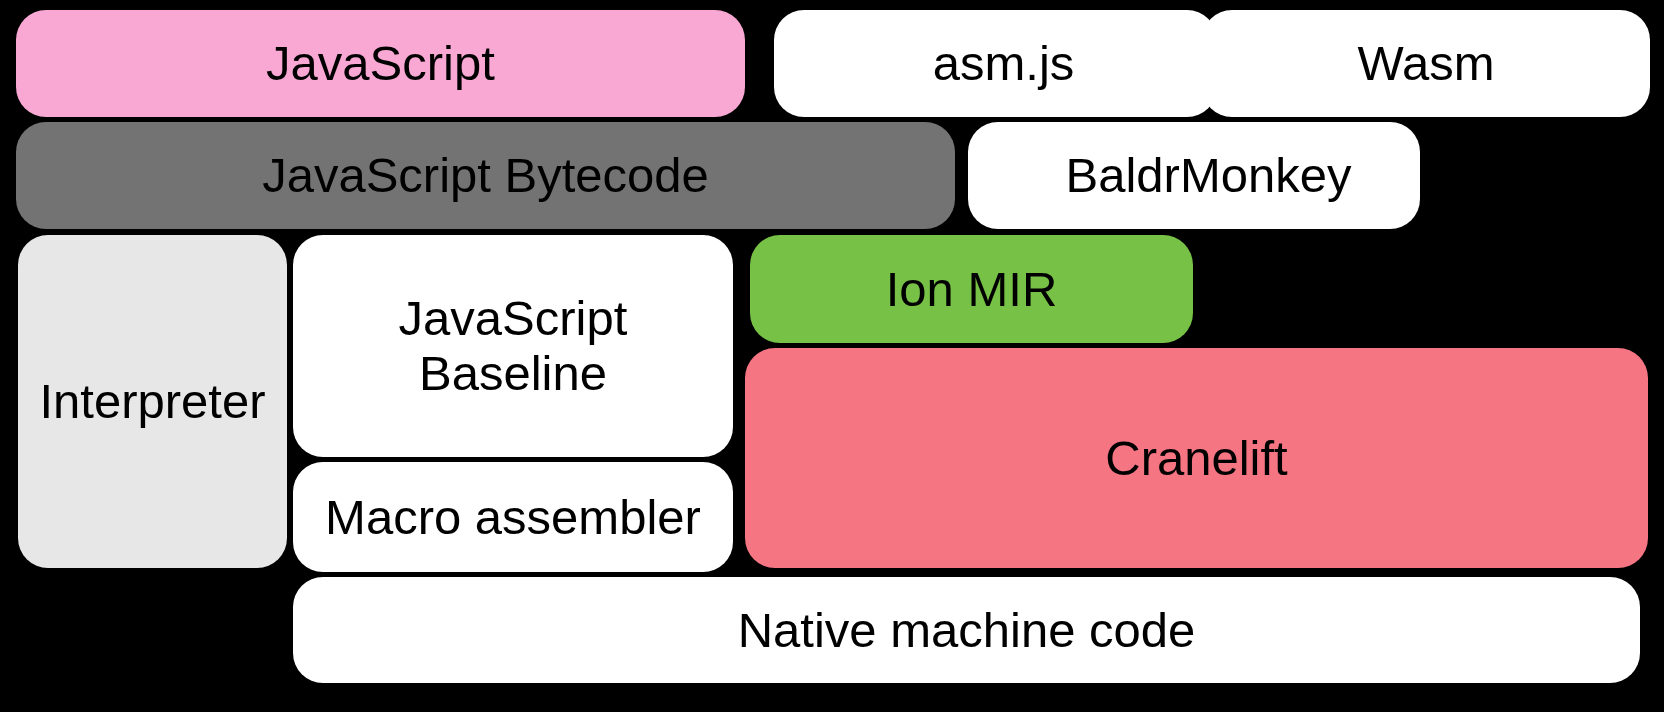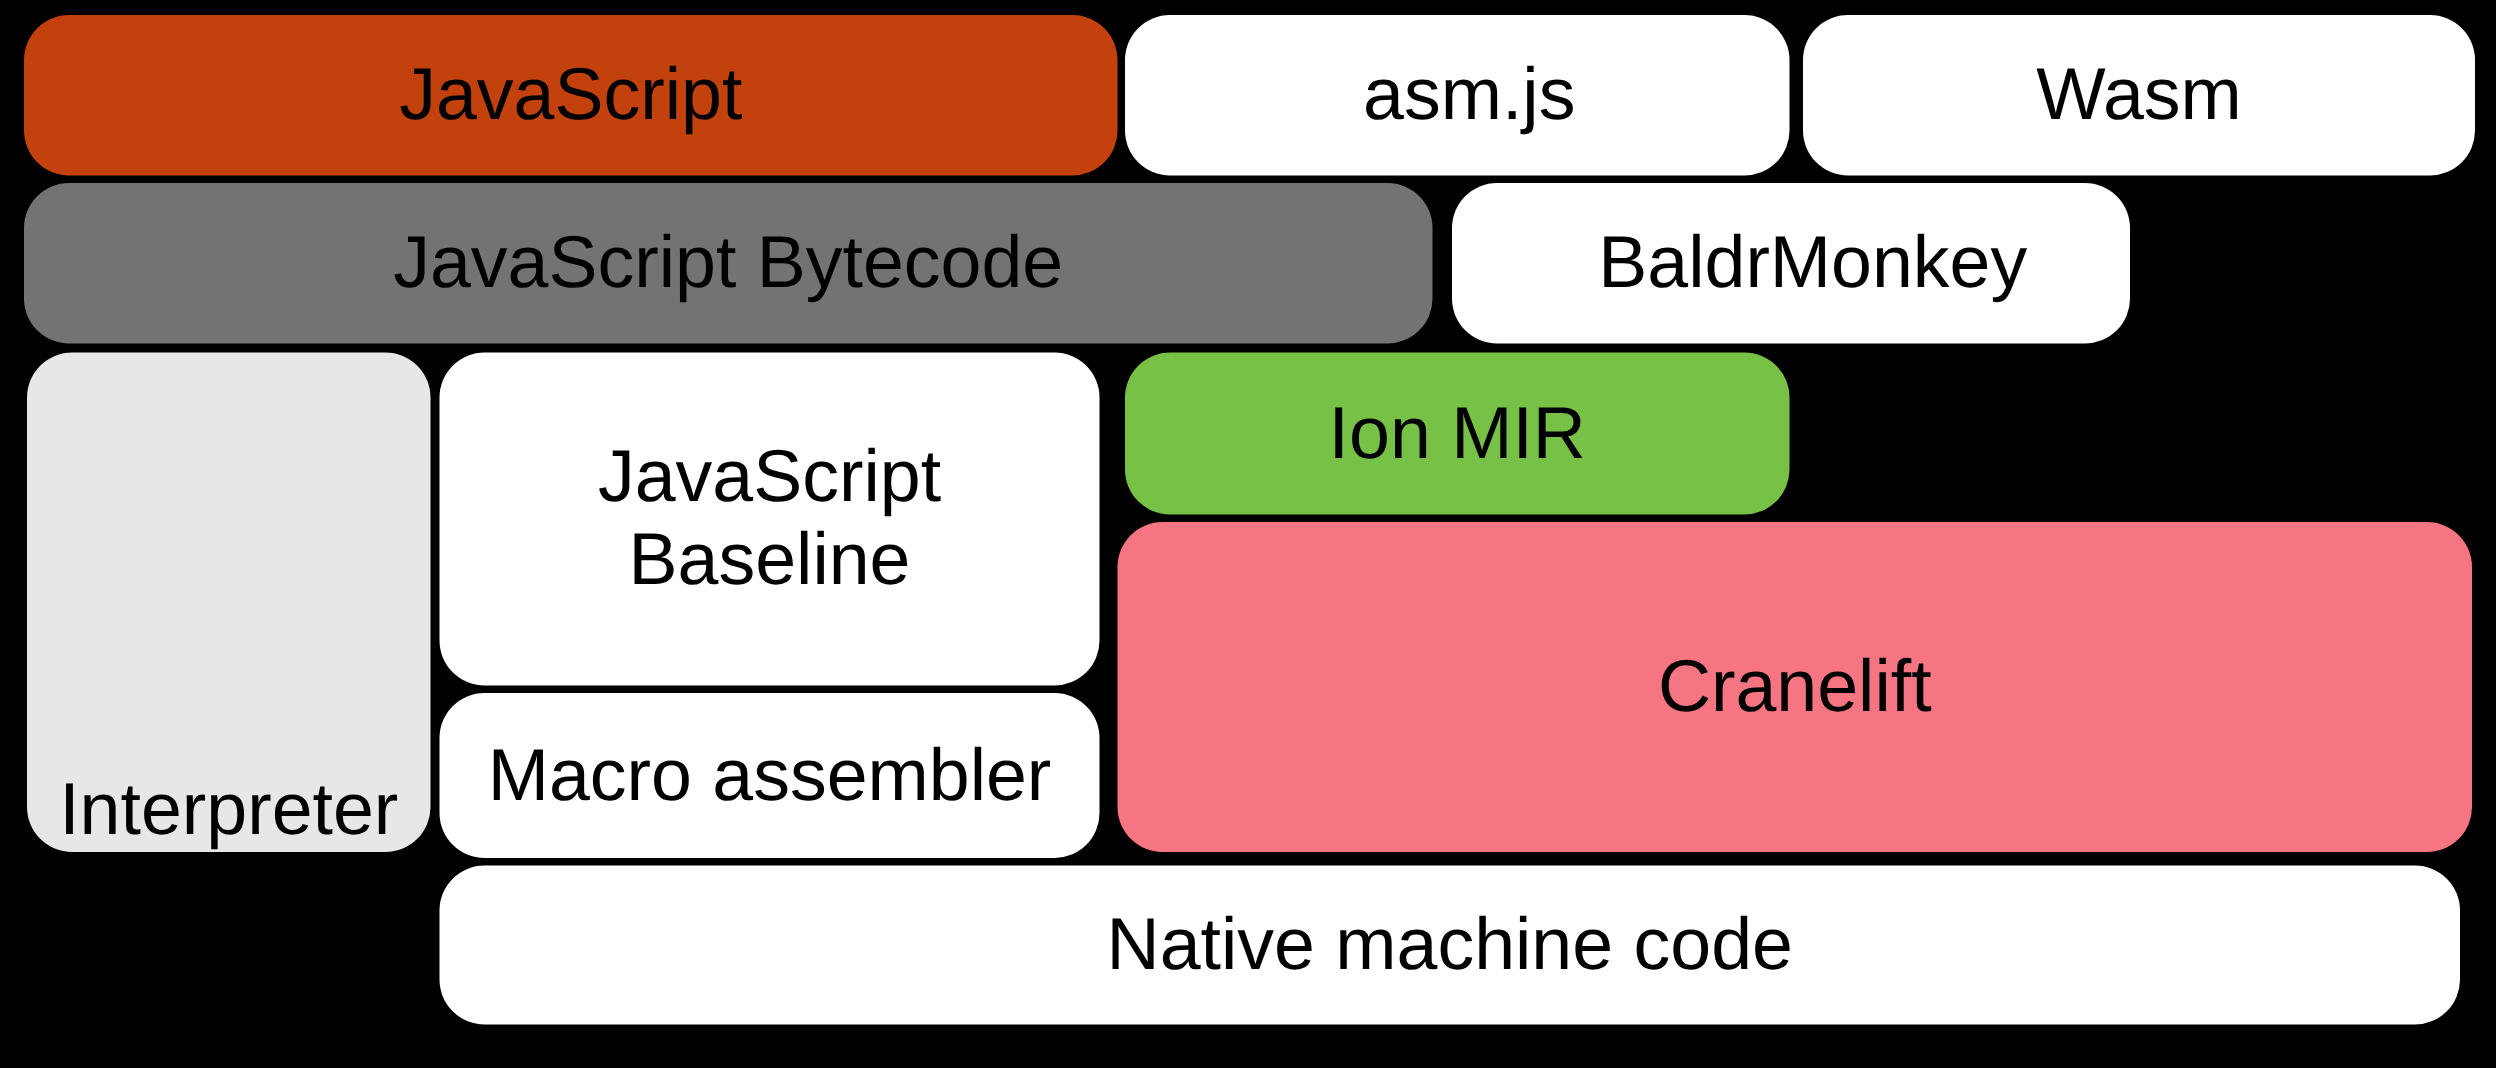--- a/index.html
+++ b/index.html
@@ -23,38 +23,38 @@
     display: flex;
     align-items: center;
     justify-content: center;
     text-align: center;
     font-size: 49px;
     line-height: 1.12;
     box-sizing: border-box;
   }
   
   .pos-javascript          { left: 16px;   top: 10px;  width: 729px;  height: 107px; }
-  .pos-asmjs               { left: 750px;  top: 10px;  width: 443px;  height: 107px; padding-left: 16px; }
+  .pos-asmjs               { left: 774px;  top: 10px;  width: 443px;  height: 107px; padding-left: 16px; }
   .pos-wasm                { left: 1202px; top: 10px;  width: 448px;  height: 107px; }
   .pos-js-bytecode         { left: 16px;   top: 122px; width: 939px;  height: 107px; }
   .pos-baldrmonkey         { left: 968px;  top: 122px; width: 452px;  height: 107px; }
-  .pos-interpreter         { left: 18px;   top: 235px; width: 269px;  height: 333px; align-items: flex-end; }
+  .pos-interpreter         { left: 18px;   top: 235px; width: 269px;  height: 333px; }
   .pos-js-baseline         { left: 293px;  top: 235px; width: 440px;  height: 222px; }
   .pos-js-baseline .label  { width: 310px; }
   .pos-ion-mir             { left: 750px;  top: 235px; width: 443px;  height: 108px; }
   .pos-cranelift           { left: 745px;  top: 348px; width: 903px;  height: 220px; }
   .pos-macro-assembler     { left: 293px;  top: 462px; width: 440px;  height: 110px; }
   .pos-native-machine-code { left: 293px;  top: 577px; width: 1347px; height: 106px; }
 </style>
 </head>
 <body>
 
 <div class="canvas">
 
-  <div class="node pos-javascript" style="background-color: #c2410c;">
+  <div class="node pos-javascript" style="background-color: #f9a8d4;">
     <span class="label">JavaScript</span>
   </div>
 
   <div class="node pos-asmjs" style="background-color: rgb(255, 255, 255);">
     <span class="label">asm.js</span>
   </div>
 
   <div class="node pos-wasm" style="background-color: rgb(255, 255, 255);">
     <span class="label">Wasm</span>
   </div>

